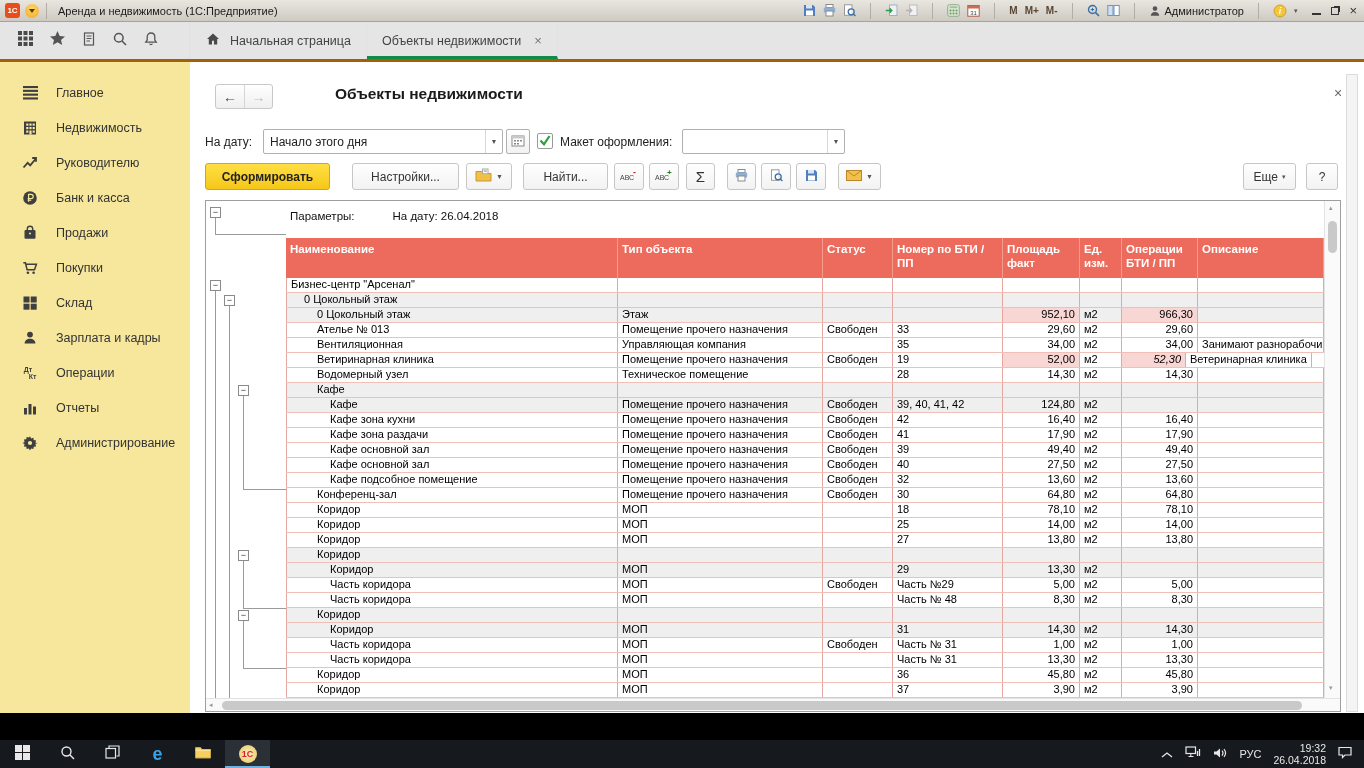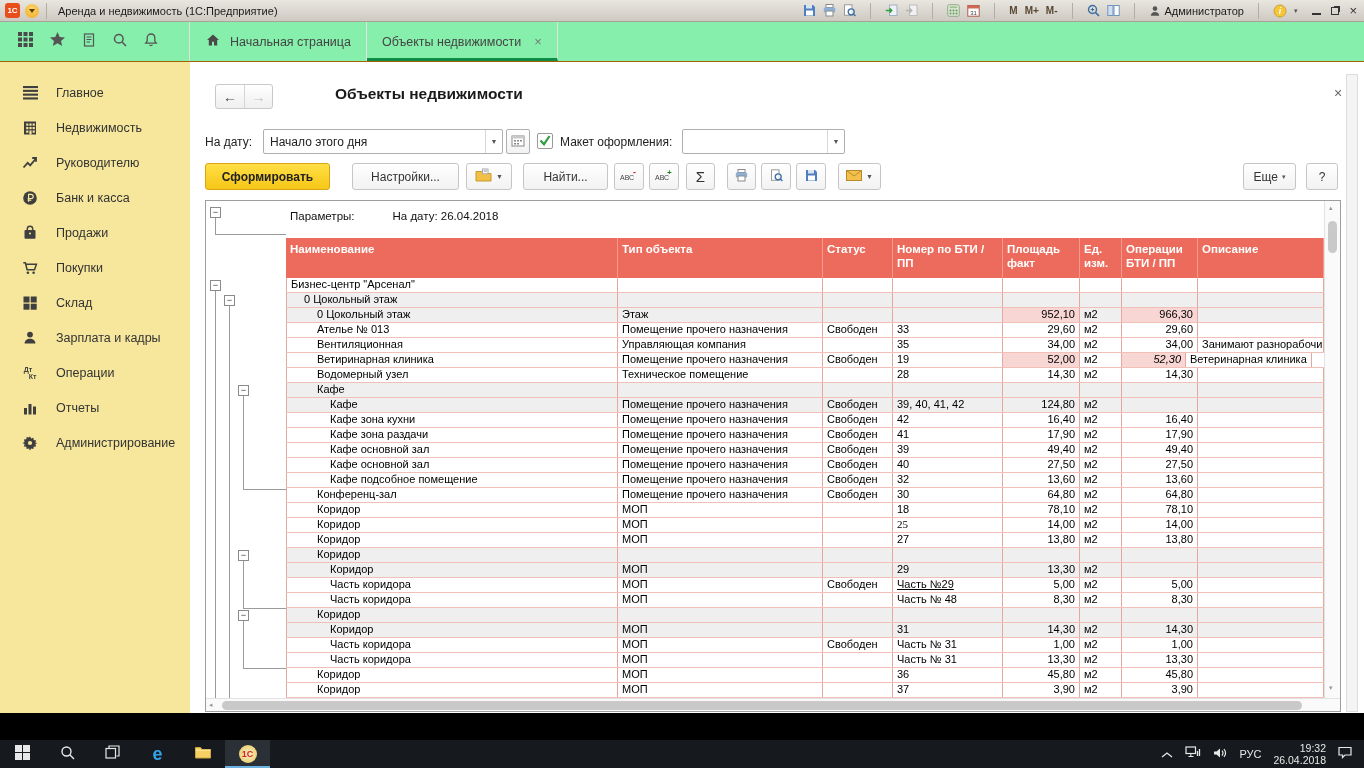--- a/index.html
+++ b/index.html
@@ -17,21 +17,21 @@
   .tb-icons{margin-left:auto;display:flex;align-items:center;gap:7px}
   .tb-icons .icn{display:inline-flex;align-items:center}
   .mtxt{font-weight:bold;color:#5a4632;font-size:10px}
   .tb-user{display:flex;align-items:flex-start;gap:4px}
   .winbtns{display:flex;align-items:center;gap:10px;margin-left:8px;margin-right:2px}
   .wmin{display:inline-block;width:9px;height:8px;border-bottom:2px solid #333}
   .wrest{display:inline-block;width:8px;height:8px;border:1px solid #333;box-shadow:2px -2px 0 -1px #333}
   .wclose{font-size:13px;line-height:10px;color:#333}
 
   
-  .tabbar{position:absolute;left:0;top:22px;width:100%;height:40px;background:#86efac;border-bottom:1px solid #a16207;display:flex;align-items:stretch}
+  .tabbar{position:absolute;left:0;top:22px;width:100%;height:40px;background:#e5e5e5;border-bottom:3px solid #a16207;display:flex;align-items:stretch}
   .tabtools{width:190px;display:flex;align-items:center;gap:15px;padding-left:17px;border-right:1px solid #e0e0e0}
   .tab{display:flex;align-items:center;gap:9px;padding:0 15px;font-size:12.5px;color:#444;border-right:1px solid #e2e2e2;position:relative}
   .tab.active{border-bottom:3px solid #108c46;padding-top:3px}
   .tab .tclose{color:#777;font-size:13px;margin-left:4px}
 
   
   .sidebar{position:absolute;left:0;top:62px;width:190px;height:651px;background:#f6e79d;padding-top:13px}
   .sb-item{height:35px;display:flex;align-items:center;padding-left:21px;gap:17px;font-size:12.5px;color:#333;cursor:pointer}
   .sb-item .icn{width:18px;display:inline-flex;justify-content:center}
   .dtkt{display:inline-flex;flex-direction:column;font-size:7px;line-height:7px;font-weight:bold;color:#3f3f3f}
@@ -682,21 +682,21 @@
               <div class="tcell " style="width: 110px;">18</div>
               <div class="tcell num" style="width: 77px;">78,10</div>
               <div class="tcell " style="width: 42px;">м2</div>
               <div class="tcell num" style="width: 76px;">78,10</div>
               <div class="tcell " style="width: 126px;"></div>
             </div>
             <div class="trow">
               <div class="tcell " style="width: 332px; padding-left: 30px;">Коридор</div>
               <div class="tcell " style="width: 205px;">МОП</div>
               <div class="tcell " style="width: 70px;"></div>
-              <div class="tcell " style="width: 110px; font-family: Liberation Serif, serif;">25</div>
+              <div class="tcell " style="width: 110px;">25</div>
               <div class="tcell num" style="width: 77px;">14,00</div>
               <div class="tcell " style="width: 42px;">м2</div>
               <div class="tcell num" style="width: 76px;">14,00</div>
               <div class="tcell " style="width: 126px;"></div>
             </div>
             <div class="trow">
               <div class="tcell " style="width: 332px; padding-left: 30px;">Коридор</div>
               <div class="tcell " style="width: 205px;">МОП</div>
               <div class="tcell " style="width: 70px;"></div>
               <div class="tcell " style="width: 110px;">27</div>
@@ -722,21 +722,21 @@
               <div class="tcell " style="width: 110px;">29</div>
               <div class="tcell num" style="width: 77px;">13,30</div>
               <div class="tcell " style="width: 42px;">м2</div>
               <div class="tcell num" style="width: 76px;"></div>
               <div class="tcell " style="width: 126px;"></div>
             </div>
             <div class="trow">
               <div class="tcell " style="width: 332px; padding-left: 43px;">Часть коридора</div>
               <div class="tcell " style="width: 205px;">МОП</div>
               <div class="tcell " style="width: 70px;">Свободен</div>
-              <div class="tcell " style="width: 110px; text-decoration: underline;">Часть №29</div>
+              <div class="tcell " style="width: 110px;">Часть №29</div>
               <div class="tcell num" style="width: 77px;">5,00</div>
               <div class="tcell " style="width: 42px;">м2</div>
               <div class="tcell num" style="width: 76px;">5,00</div>
               <div class="tcell " style="width: 126px;"></div>
             </div>
             <div class="trow">
               <div class="tcell " style="width: 332px; padding-left: 43px;">Часть коридора</div>
               <div class="tcell " style="width: 205px;">МОП</div>
               <div class="tcell " style="width: 70px;"></div>
               <div class="tcell " style="width: 110px;">Часть № 48</div>

